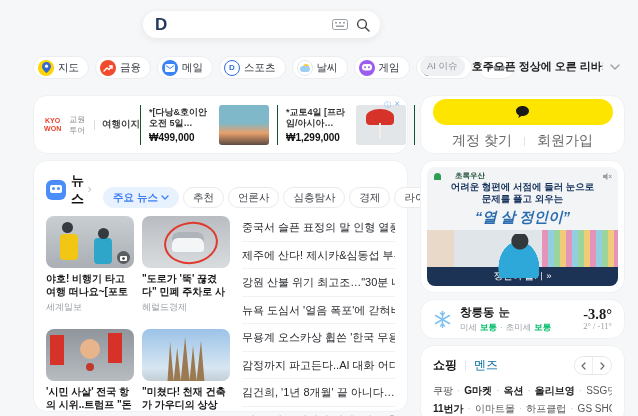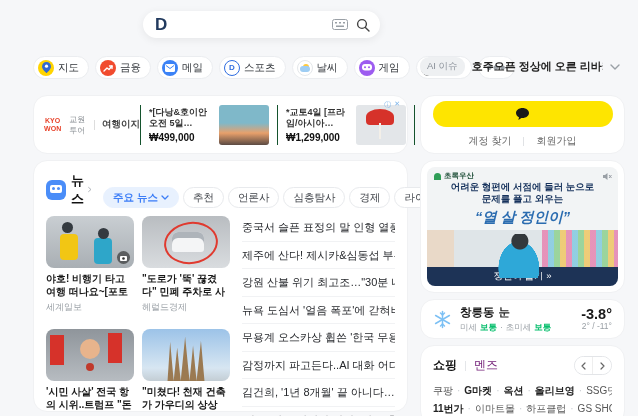--- a/index.html
+++ b/index.html
@@ -62,21 +62,21 @@
   .t2 { background:#e3e6e9; }
   .t2::before{content:"";position:absolute;left:10px;top:4px;width:28px;height:16px;border-radius:50% 50% 4px 4px;background:#d6322a;}
   .t2::after{content:"";position:absolute;left:23px;top:18px;width:2px;height:16px;background:#f3efe8;}
   .t3 { background:linear-gradient(180deg,#9fc4e0 35%,#4f7d4a 60%,#3c6140 100%); }
   .t3::before{content:"";position:absolute;left:8px;top:10px;width:7px;height:26px;background:#5d8756;border-radius:2px;box-shadow:12px 2px 0 #547c4e,24px -2px 0 #648e5c;}
   .ad-ctl { position:absolute; right:7px; top:4px; font-size:7px; color:#7fb5ea; display:flex; gap:3px; }
 
   
   .login-card { left:420px; top:95px; width:205px; height:59px; display:flex; flex-direction:column; align-items:center; justify-content:center; gap:7px; }
   .kakao-btn { width:180px; height:26px; border-radius:14px; background:#fee500; border:0; display:flex; align-items:center; justify-content:center; gap:6px; font-size:11px; font-weight:bold; color:#191919; cursor:pointer; font-family:inherit; }
-  .login-links { display:flex; align-items:center; font-size:10px; color:#666; }
+  .login-links { display:flex; align-items:center; font-size:14px; color:#666; }
   .login-links .vdiv { width:1px; height:9px; background:#e0e2e5; margin:0 12px; }
   .login-links span { cursor:pointer; }
 
   
   .news-card { left:33px; top:160px; width:375px; height:252px; padding:10px 12px; }
   .news-head { display:flex; align-items:center; gap:5px; margin-bottom:8px; }
   .news-logo { width:20px; height:20px; border-radius:6px; background:#4a8df8; position:relative; flex:none; }
   .news-logo::before{content:"";position:absolute;left:4px;top:5px;width:12px;height:8px;border-radius:2px;background:#fff;}
   .news-logo::after{content:"";position:absolute;left:6px;top:7px;width:3px;height:3px;border-radius:50%;background:#4a8df8;box-shadow:5px 0 0 #4a8df8;}
   .news-title { font-size:13px; font-weight:bold; color:#111; cursor:pointer; display:flex; align-items:center; gap:2px; }
@@ -102,49 +102,49 @@
   .ptitle { font-size:10px; font-weight:bold; color:#1a1a1a; line-height:1.28; margin-top:5px; height:25px; overflow:hidden; }
   .psrc { font-size:9px; color:#9aa0a6; margin-top:3px; }
   .hl-list { flex:1; min-width:0; margin-top:-2px; }
   .hl { font-size:11px; color:#26282c; padding:6px 0 5.5px; border-bottom:1px solid #f1f2f4; white-space:nowrap; overflow:hidden; cursor:pointer; }
   .hl:last-child { border-bottom:0; }
 
   
   .side-ad { left:420px; top:160px; width:205px; height:133px; padding:6px; }
   .creative { width:100%; height:100%; background:#f2f4f5; border-radius:8px; overflow:hidden; display:flex; flex-direction:column; position:relative; }
   .cr-top { padding:4px 7px 0; }
-  .cr-brand { display:flex; align-items:center; gap:3px; font-size:7.5px; font-weight:bold; color:#1d4d37; }
+  .cr-brand { display:flex; align-items:center; gap:14px; font-size:7.5px; font-weight:bold; color:#1d4d37; }
   .umb { width:7px; height:7px; border-radius:50% 50% 0 0; background:#2f9e57; }
   .mute-ic { position:absolute; right:6px; top:5px; color:#9aa0a6; font-size:8px; }
   .cr-line { text-align:center; font-size:9.5px; font-weight:bold; color:#16325c; line-height:1.3; }
   .cr-head { text-align:center; font-size:14.5px; font-weight:bold; font-style:italic; color:#2b6cb0; margin-top:2px; }
   .cr-photo { flex:1; margin-top:3px; position:relative; background:linear-gradient(90deg,#e9d9c8 0 14%,#dfe5e8 14%); }
   .cr-photo::before{content:"";position:absolute;right:0;top:0;width:40%;height:100%;background:repeating-linear-gradient(90deg,#e77fae 0 6px,#7ec9e0 6px 12px,#8ad08a 12px 18px,#f2c65c 18px 24px);opacity:.8;}
   .cr-photo::after{content:"";position:absolute;left:50%;top:4px;transform:translateX(-58%);width:52px;height:44px;
      background:radial-gradient(circle at 52% 16%, #33383c 0 8px, rgba(0,0,0,0) 9px),
                 linear-gradient(0deg, rgba(0,0,0,0) 0, rgba(0,0,0,0) 0) ,
                 radial-gradient(ellipse at 50% 78%, #2ea8d8 0 55%, rgba(0,0,0,0) 56%);}
   .cr-bar { height:19px; background:#1d3356; color:#fff; font-size:9.5px; display:flex; align-items:center; justify-content:center; cursor:pointer; flex:none; }
 
   
-  .weather-card { left:420px; top:299px; width:205px; height:40px; display:flex; align-items:center; padding:0 12px; gap:8px; }
+  .weather-card { left:420px; top:299px; width:205px; height:40px; display:flex; align-items:center; padding:0 12px; gap:8px;font-family:Liberation Serif, serif; }
   .w-left { line-height:1.2; }
   .w-loc { font-size:11.5px; font-weight:bold; color:#1a1a1a; display:flex; gap:4px; cursor:pointer; }
   .w-dust { font-size:8.5px; color:#9aa0a6; margin-top:2px; display:flex; gap:3px; }
   .w-dust b { color:#0abf6e; font-weight:bold; }
   .w-right { margin-left:auto; text-align:right; line-height:1.15; }
   .w-temp { font-size:14.5px; font-weight:bold; color:#1a1a1a; }
   .w-range { font-size:8.5px; color:#9aa0a6; }
 
   
   .shop-card { left:420px; top:345px; width:205px; height:80px; padding:10px 12px; }
   .shop-head { display:flex; align-items:center; gap:8px; }
   .shop-tab1 { font-size:12px; font-weight:bold; color:#111; cursor:pointer; }
   .shop-div { width:1px; height:10px; background:#e4e6e9; }
-  .shop-tab2 { font-size:12px; color:#701a75; cursor:pointer; }
+  .shop-tab2 { font-size:12px; color:#0369a1; cursor:pointer; }
   .shop-arrows { margin-left:auto; display:flex; border:1px solid #e3e5e8; border-radius:10px; overflow:hidden; }
   .shop-arrows .a { width:18px; height:17px; display:flex; align-items:center; justify-content:center; cursor:pointer; background:#fff; }
   .shop-arrows .a:first-child { border-right:1px solid #eee; }
   .shop-links { margin-top:7px; font-size:10px; color:#555; line-height:1.75; }
   .shop-links .row { display:flex; flex-wrap:nowrap; white-space:nowrap; overflow:hidden; }
   .slink { cursor:pointer; }
   .slink.b { font-weight:bold; color:#222; }
   .sdot { color:#c9cdd2; margin:0 4px; }
 
   svg { display:block; }

